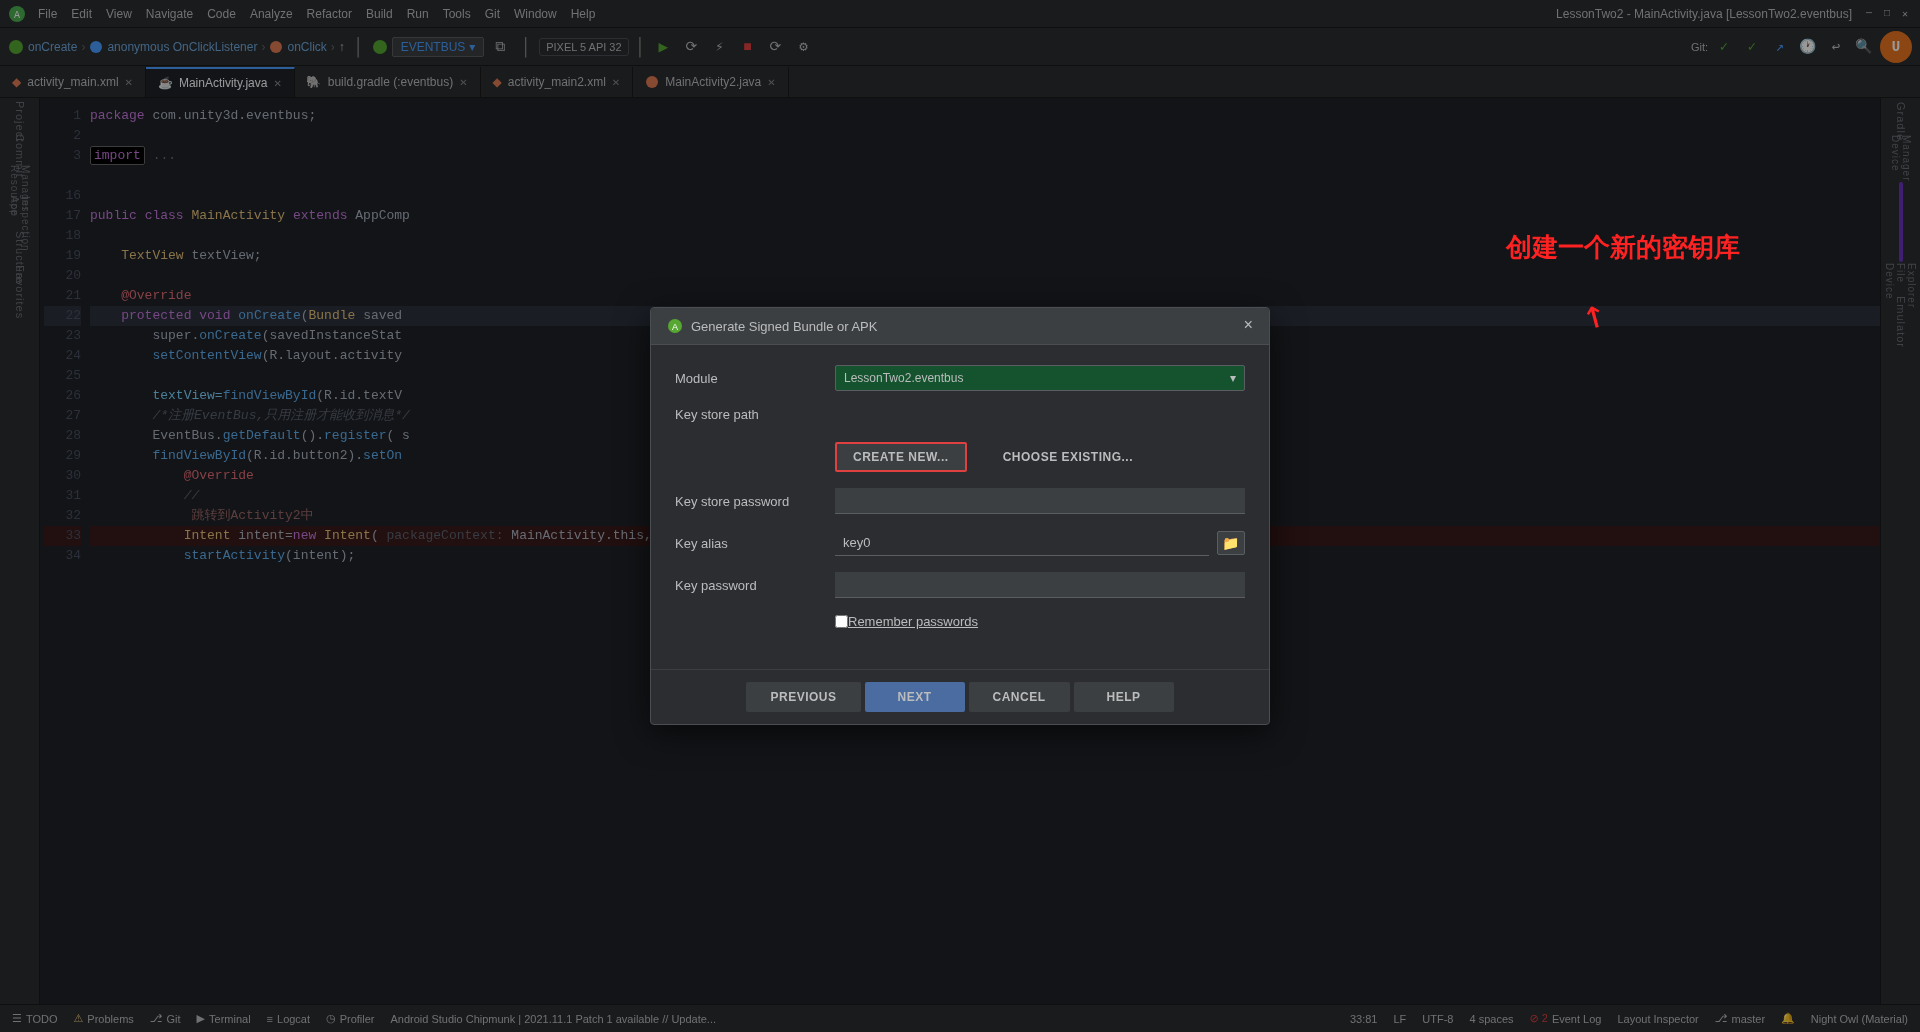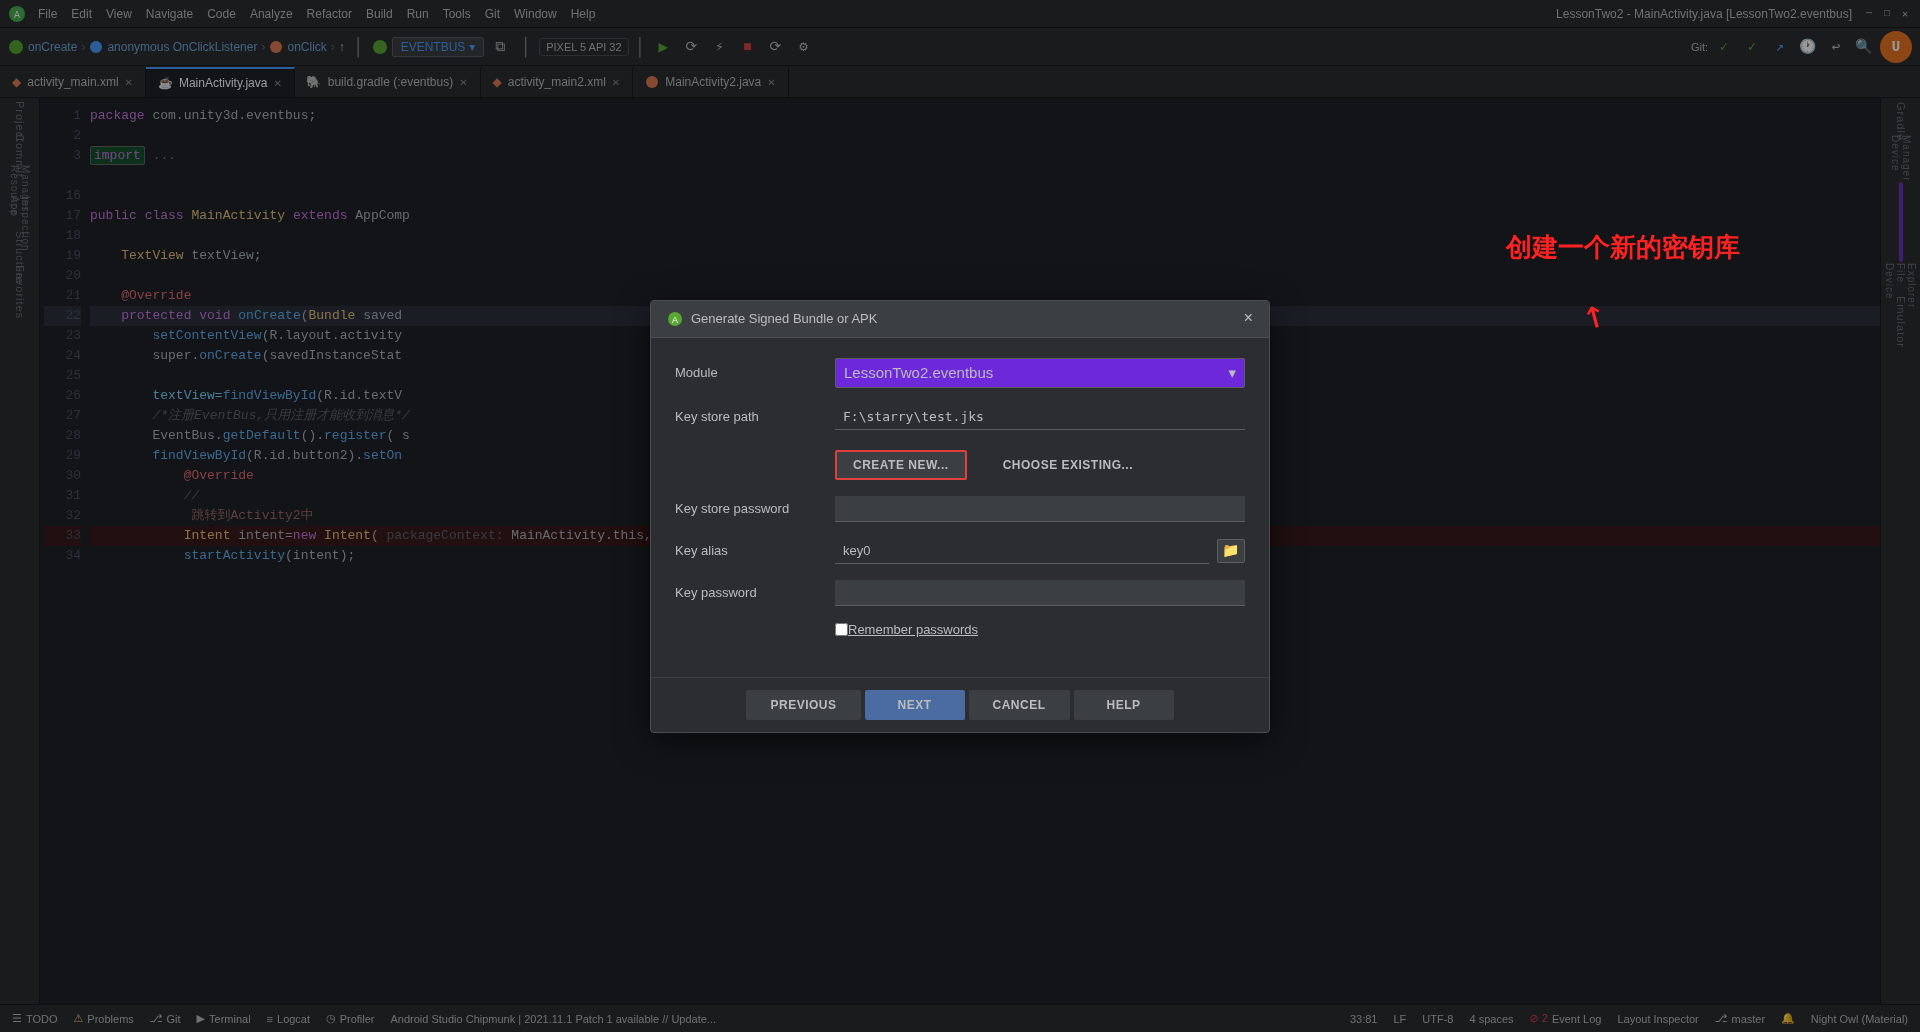--- a/index.html
+++ b/index.html
@@ -310,24 +310,24 @@
       color: #bbbcbe;
       font-size: 13px;
       font-family: 'Segoe UI', Arial, sans-serif;
       flex-shrink: 0;
     }
     .form-control {
       flex: 1;
     }
     .form-select {
       width: 100%;
-      background: #6d28d9;
+      background: #14532d;
       border: 1px solid #5a5d62;
       color: #bbbcbe;
-      font-size: 15px;
+      font-size: 12px;
       padding: 5px 8px;
       font-family: 'Segoe UI', Arial, sans-serif;
       border-radius: 2px;
       cursor: pointer;
       display: flex;
       align-items: center;
       justify-content: space-between;
     }
     .form-input {
       width: 100%;
@@ -642,31 +642,31 @@
       <div>29</div>
       <div>30</div>
       <div>31</div>
       <div>32</div>
       <div style="background:#3a1a1a;">33</div>
       <div>34</div>
     </div>
     <div class="code-content">
       <div class="code-line"><span class="kw">package</span> <span style="color:#abb2bf;">com.unity3d.eventbus;</span></div>
       <div class="code-line">&nbsp;</div>
-      <div class="code-line"><span class="kw" style="background:#14532d; padding:1px 3px; border:1px solid #666; border-radius:2px;">import</span> <span style="color:#6c6f75;">...</span></div>
+      <div class="code-line"><span class="kw" style="background:#000000; padding:1px 3px; border:1px solid #666; border-radius:2px;">import</span> <span style="color:#6c6f75;">...</span></div>
       <div class="code-line">&nbsp;</div>
       <div class="code-line">&nbsp;</div>
       <div class="code-line"><span class="kw">public</span> <span class="kw">class</span> <span class="cls">MainActivity</span> <span class="kw">extends</span> <span style="color:#abb2bf;">AppComp</span></div>
       <div class="code-line">&nbsp;</div>
       <div class="code-line">&nbsp;&nbsp;&nbsp;&nbsp;<span class="cls">TextView</span> <span style="color:#abb2bf;">textView;</span></div>
       <div class="code-line">&nbsp;</div>
       <div class="code-line">&nbsp;&nbsp;&nbsp;&nbsp;<span class="ann">@Override</span></div>
       <div class="code-line" style="background:#2c313c;">&nbsp;&nbsp;&nbsp;&nbsp;<span class="kw">protected</span> <span class="kw">void</span> <span class="fn">onCreate</span>(<span class="cls">Bundle</span> <span style="color:#abb2bf;">saved</span></div>
+      <div class="code-line">&nbsp;&nbsp;&nbsp;&nbsp;&nbsp;&nbsp;&nbsp;&nbsp;<span style="color:#abb2bf;">super.</span><span class="fn">onCreate</span>(<span style="color:#abb2bf;">savedInstanceStat</span></div>
       <div class="code-line">&nbsp;&nbsp;&nbsp;&nbsp;&nbsp;&nbsp;&nbsp;&nbsp;<span class="fn">setContentView</span>(<span style="color:#abb2bf;">R.layout.activity</span></div>
-      <div class="code-line">&nbsp;&nbsp;&nbsp;&nbsp;&nbsp;&nbsp;&nbsp;&nbsp;<span style="color:#abb2bf;">super.</span><span class="fn">onCreate</span>(<span style="color:#abb2bf;">savedInstanceStat</span></div>
       <div class="code-line">&nbsp;</div>
       <div class="code-line">&nbsp;&nbsp;&nbsp;&nbsp;&nbsp;&nbsp;&nbsp;&nbsp;<span style="color:#7dd3fc;">textView=</span><span class="fn">findViewById</span>(<span style="color:#abb2bf;">R.id.textV</span></div>
       <div class="code-line">&nbsp;&nbsp;&nbsp;&nbsp;&nbsp;&nbsp;&nbsp;&nbsp;<span class="cmt">/*注册EventBus,只用注册才能收到消息*/</span></div>
       <div class="code-line">&nbsp;&nbsp;&nbsp;&nbsp;&nbsp;&nbsp;&nbsp;&nbsp;<span style="color:#abb2bf;">EventBus.</span><span class="fn">getDefault</span><span style="color:#abb2bf;">().</span><span class="fn">register</span><span style="color:#abb2bf;">( s</span></div>
       <div class="code-line">&nbsp;&nbsp;&nbsp;&nbsp;&nbsp;&nbsp;&nbsp;&nbsp;<span class="fn">findViewById</span>(<span style="color:#abb2bf;">R.id.button2).</span><span class="fn">setOn</span></div>
       <div class="code-line">&nbsp;&nbsp;&nbsp;&nbsp;&nbsp;&nbsp;&nbsp;&nbsp;&nbsp;&nbsp;&nbsp;&nbsp;<span class="ann">@Override</span></div>
       <div class="code-line">&nbsp;&nbsp;&nbsp;&nbsp;&nbsp;&nbsp;&nbsp;&nbsp;&nbsp;&nbsp;&nbsp;&nbsp;<span class="cmt">//</span></div>
       <div class="code-line">&nbsp;&nbsp;&nbsp;&nbsp;&nbsp;&nbsp;&nbsp;&nbsp;&nbsp;&nbsp;&nbsp;&nbsp;<span class="cmt" style="font-style:normal;color:#9c6868;">&nbsp;跳转到Activity2中</span></div>
       <div class="code-line" style="background:#3a1a1a;">&nbsp;&nbsp;&nbsp;&nbsp;&nbsp;&nbsp;&nbsp;&nbsp;&nbsp;&nbsp;&nbsp;&nbsp;<span class="cls">Intent</span> <span style="color:#abb2bf;">intent=</span><span class="kw">new</span> <span class="cls">Intent</span>( <span style="color:#5c6370;">packageContext:</span> <span style="color:#abb2bf;">MainActivity.this,MainActivity2.class);</span></div>
       <div class="code-line">&nbsp;&nbsp;&nbsp;&nbsp;&nbsp;&nbsp;&nbsp;&nbsp;&nbsp;&nbsp;&nbsp;&nbsp;<span class="fn">startActivity</span>(<span style="color:#abb2bf;">intent);</span></div>
@@ -756,23 +756,20 @@
         <div class="form-control">
           <div class="form-select">
             <span>LessonTwo2.eventbus</span>
             <span>▾</span>
           </div>
         </div>
       </div>
 
       <div class="form-row">
         <span class="form-label">Key store path</span>
-        <div class="form-control">
-          <div class="key-store-path-value">F:\starry\test.jks</div>
-        </div>
       </div>
 
       <div class="form-row">
         <span class="form-label"></span>
         <div class="form-control">
           <div class="btn-row">
             <button class="btn-create">CREATE NEW...</button>
             <button class="btn-choose">CHOOSE EXISTING...</button>
           </div>
         </div>

